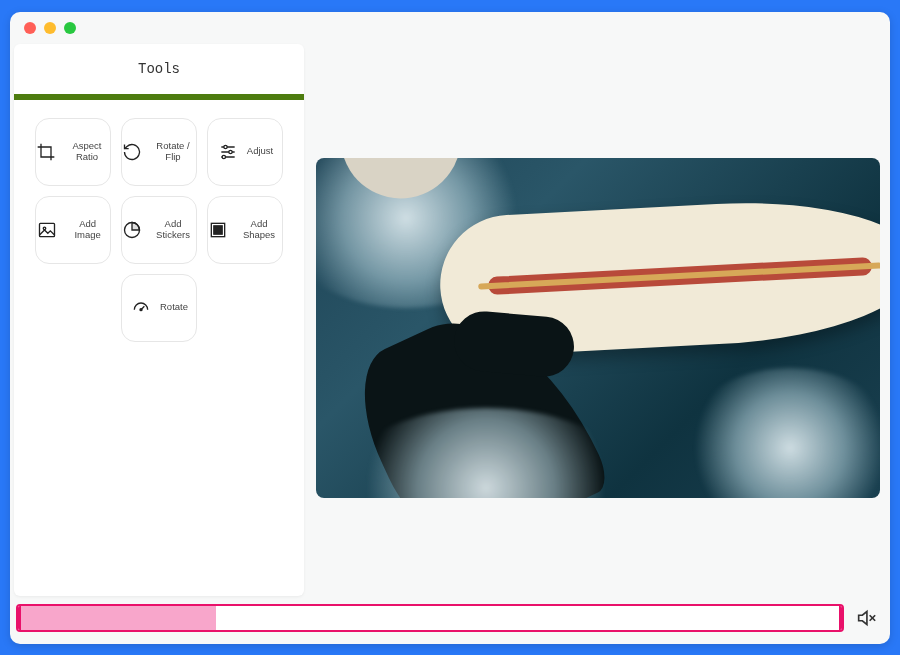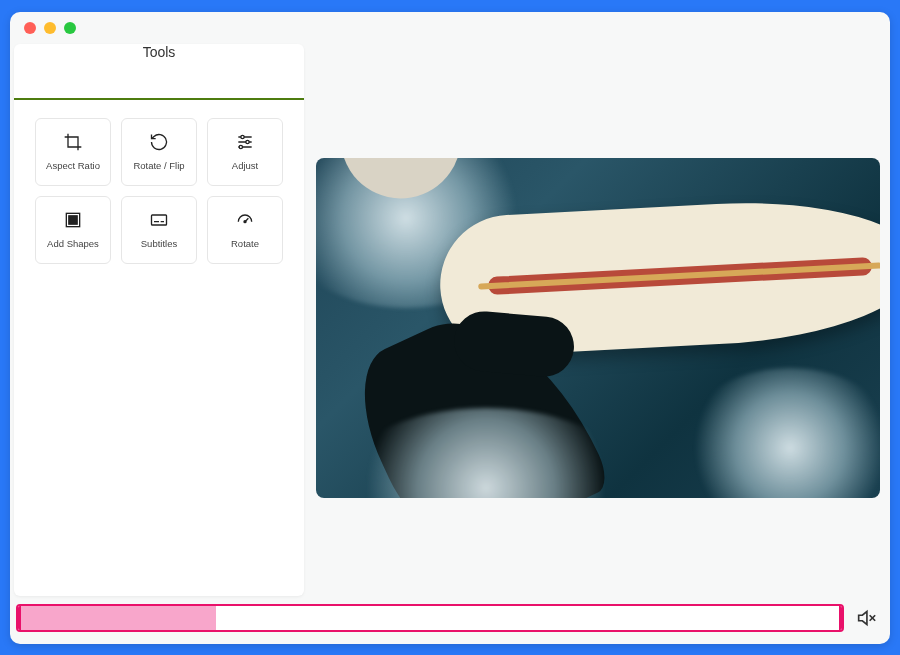--- a/index.html
+++ b/index.html
@@ -45,42 +45,44 @@
       width: 290px;
       background: #ffffff;
       border-radius: 6px;
       display: flex;
       flex-direction: column;
       box-shadow: 0 1px 3px rgba(0,0,0,0.06);
     }
     .sidebar-header {
       height: 56px;
       display: flex;
+      align-items: center;
       justify-content: center;
-      border-bottom: 2px solid #4d7c0f;
+      border-bottom: 6px solid #4d7c0f;
+      font-family: Liberation Mono, monospace;
     }
     .sidebar-title {
       font-size: 14px;
       color: #333;
     }
     .tools-grid {
       padding: 18px 20px;
       display: flex;
       flex-wrap: wrap;
       gap: 10px;
       justify-content: center;
     }
     .tool-btn {
       width: 76px;
       height: 68px;
       border: 1px solid #e6e6e6;
-      border-radius: 6px;
+      border-radius: 14px;
       background: #fff;
       display: flex;
-      flex-direction: column;
+      flex-direction: row;
       align-items: center;
       justify-content: center;
       gap: 8px;
       cursor: pointer;
     }
     .tool-icon {
       width: 22px; height: 22px;
       display: flex; align-items: center; justify-content: center;
       color: #222;
     }
@@ -260,42 +262,51 @@
                 <line x1="4" y1="18" x2="20" y2="18"></line>
                 <circle cx="9" cy="6" r="2" fill="#fff"></circle>
                 <circle cx="15" cy="12" r="2" fill="#fff"></circle>
                 <circle cx="7" cy="18" r="2" fill="#fff"></circle>
               </svg>
           </span>
           <span class="tool-label">Adjust</span>
         </div>
 
 
-
+        <div class="tool-btn">
+          <span class="tool-icon">
+            <svg width="20" height="20" viewBox="0 0 24 24" fill="none" stroke="currentColor" stroke-width="1.6">
+                <rect x="3" y="4" width="18" height="16" rx="1"></rect>
+                <circle cx="9" cy="10" r="1.5"></circle>
+                <path d="M3 18l6-6 4 4 3-3 5 5"></path>
+              </svg>
+          </span>
+          <span class="tool-label">Add Image</span>
+        </div>
+
+        <div class="tool-btn">
+          <span class="tool-icon">
+            <svg width="20" height="20" viewBox="0 0 24 24" fill="none" stroke="currentColor" stroke-width="1.6">
+                <circle cx="12" cy="12" r="9"></circle>
+                <path d="M12 3a9 9 0 0 1 9 9h-9V3z" fill="currentColor" fill-opacity="0.15"></path>
+              </svg>
+          </span>
+          <span class="tool-label">Add Stickers</span>
+        </div>
 
         <div class="tool-btn">
           <span class="tool-icon">
             <svg width="20" height="20" viewBox="0 0 24 24" fill="none" stroke="currentColor" stroke-width="1.6">
                 <rect x="7" y="7" width="10" height="10" fill="currentColor"></rect>
                 <rect x="4" y="4" width="16" height="16"></rect>
               </svg>
           </span>
           <span class="tool-label">Add Shapes</span>
         </div>
 
-        <div class="tool-btn">
-          <span class="tool-icon">
-            <svg width="20" height="20" viewBox="0 0 24 24" fill="none" stroke="currentColor" stroke-width="1.6">
-                <rect x="3" y="6" width="18" height="12" rx="1"></rect>
-                <line x1="6" y1="14" x2="12" y2="14"></line>
-                <line x1="14" y1="14" x2="18" y2="14"></line>
-              </svg>
-          </span>
-          <span class="tool-label">Subtitles</span>
-        </div>
 
         <div class="tool-btn">
           <span class="tool-icon">
             <svg width="20" height="20" viewBox="0 0 24 24" fill="none" stroke="currentColor" stroke-width="1.6">
                 <path d="M4 14a8 8 0 1 1 16 0"></path>
                 <line x1="12" y1="14" x2="16" y2="10"></line>
                 <circle cx="12" cy="14" r="1.2" fill="currentColor"></circle>
               </svg>
           </span>
           <span class="tool-label">Rotate</span>

